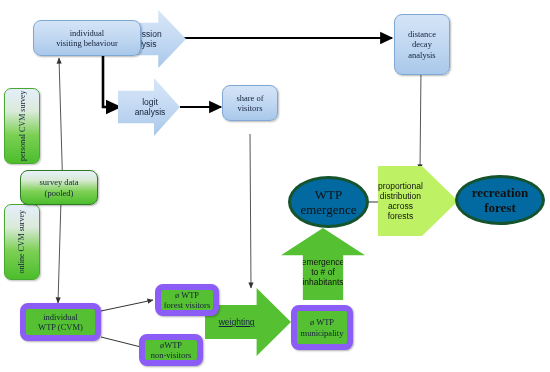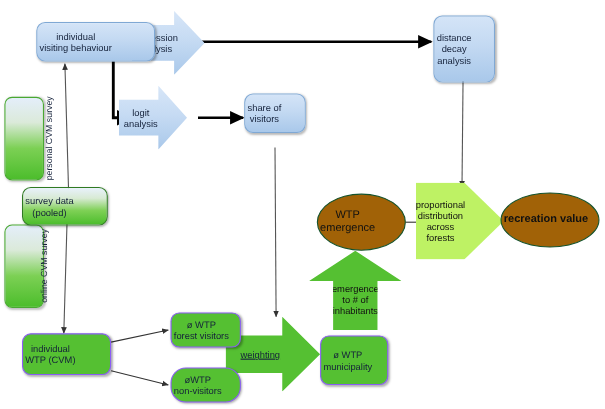--- a/index.html
+++ b/index.html
@@ -22,40 +22,41 @@
     width: 550px;
     height: 372px;
   }
 
   
   .node {
     position: absolute;
     box-sizing: border-box;
     display: flex;
     align-items: center;
-    justify-content: flex-start;
+    justify-content: center;
     text-align: center;
     line-height: 1.18;
     z-index: 3;
+    font-family: Liberation Serif, serif;
   }
   .node .lbl { display: block; padding: 0 2px; }
 
   
   .box-blue {
     border: 1px solid #7fa8d4;
     border-radius: 8px;
     background: linear-gradient(to bottom, #d4e4f7 0%, #c3d9f2 45%, #a9c8ea 100%);
     box-shadow: 1px 1px 2px rgba(0,0,0,0.28);
     font-size: 8.5px;
     color: #14213a;
   }
 
   
   .box-green {
-    border: 1px solid #8b5cf6;
+    border: 6px solid #8b5cf6;
     border-radius: 8px;
     background: #55c032;
     box-shadow: 1px 1px 2px rgba(0,0,0,0.3);
     font-size: 8.5px;
     color: #14213a;
   }
 
   
   .box-grad-v {
     border: 1px solid #2f7a22;
@@ -75,24 +76,24 @@
     font-size: 8px;
     color: #14213a;
   }
   .box-vert .lbl {
     transform: rotate(-90deg);
     white-space: nowrap;
   }
 
   
   .ellipse-green {
-    border: 1px solid #14532d;
+    border: 3px solid #14532d;
     border-radius: 50%;
-    background: #a16207;
-    font-size: 10px;
+    background: #0369a1;
+    font-size: 13px;
     color: #111111;
   }
 
   
   .arrow {
     position: absolute;
     box-sizing: border-box;
     display: flex;
     align-items: center;
     text-align: center;
@@ -209,21 +210,21 @@
   </div>
 
   <div class="node box-blue" style="left:394px; top:14px; width:56px; height:61px;">
     <span class="lbl">
       <span>distance</span><br>
       <span>decay</span><br>
       <span>analysis</span>
     </span>
   </div>
 
-  <div class="arrow arrow-blue-r" style="left:108px; top:78px; width:62px; height:58px;">
+  <div class="arrow arrow-blue-r" style="left:118px; top:78px; width:62px; height:58px;justify-content:center;">
     <span class="lbl">
       <span>logit</span><br>
       <span>analysis</span>
     </span>
   </div>
 
   <div class="node box-blue" style="left:222px; top:85px; width:56px; height:36px;">
     <span class="lbl">
       <span>share of</span><br>
       <span>visitors</span>
@@ -240,21 +241,21 @@
   <div class="arrow arrow-green-pent" style="left:378px; top:166px; width:80px; height:70px;">
     <span class="lbl">
       <span>proportional</span><br>
       <span>distribution</span><br>
       <span>across</span><br>
       <span>forests</span>
     </span>
   </div>
 
   <div class="node ellipse-green" style="left:455px; top:175px; width:90px; height:50px;">
-    <span class="lbl bold-txt">recreation value</span>
+    <span class="lbl bold-txt">recreation forest</span>
   </div>
 
   <div class="arrow arrow-green-up" style="left:281px; top:228px; width:84px; height:72px;">
     <span class="lbl">
       <span>emergence</span><br>
       <span>to # of</span><br>
       <span>inhabitants</span>
     </span>
   </div>
 
@@ -265,21 +266,21 @@
     </span>
   </div>
 
   <div class="node box-green" style="left:155px; top:284px; width:64px; height:32px; z-index:5;">
     <span class="lbl">
       <span>ø WTP</span><br>
       <span>forest visitors</span>
     </span>
   </div>
 
-  <div class="node box-green" style="left:155px; top:334px; width:64px; height:32px; z-index:5;border-radius:14px;">
+  <div class="node box-green" style="left:139px; top:334px; width:64px; height:32px; z-index:5;">
     <span class="lbl">
       <span>øWTP</span><br>
       <span>non-visitors</span>
     </span>
   </div>
 
   <div class="arrow arrow-green-r" style="left:205px; top:288px; width:86px; height:68px;">
     <span class="lbl" style="padding-left:5px;text-decoration:underline;">weighting</span>
   </div>
 

